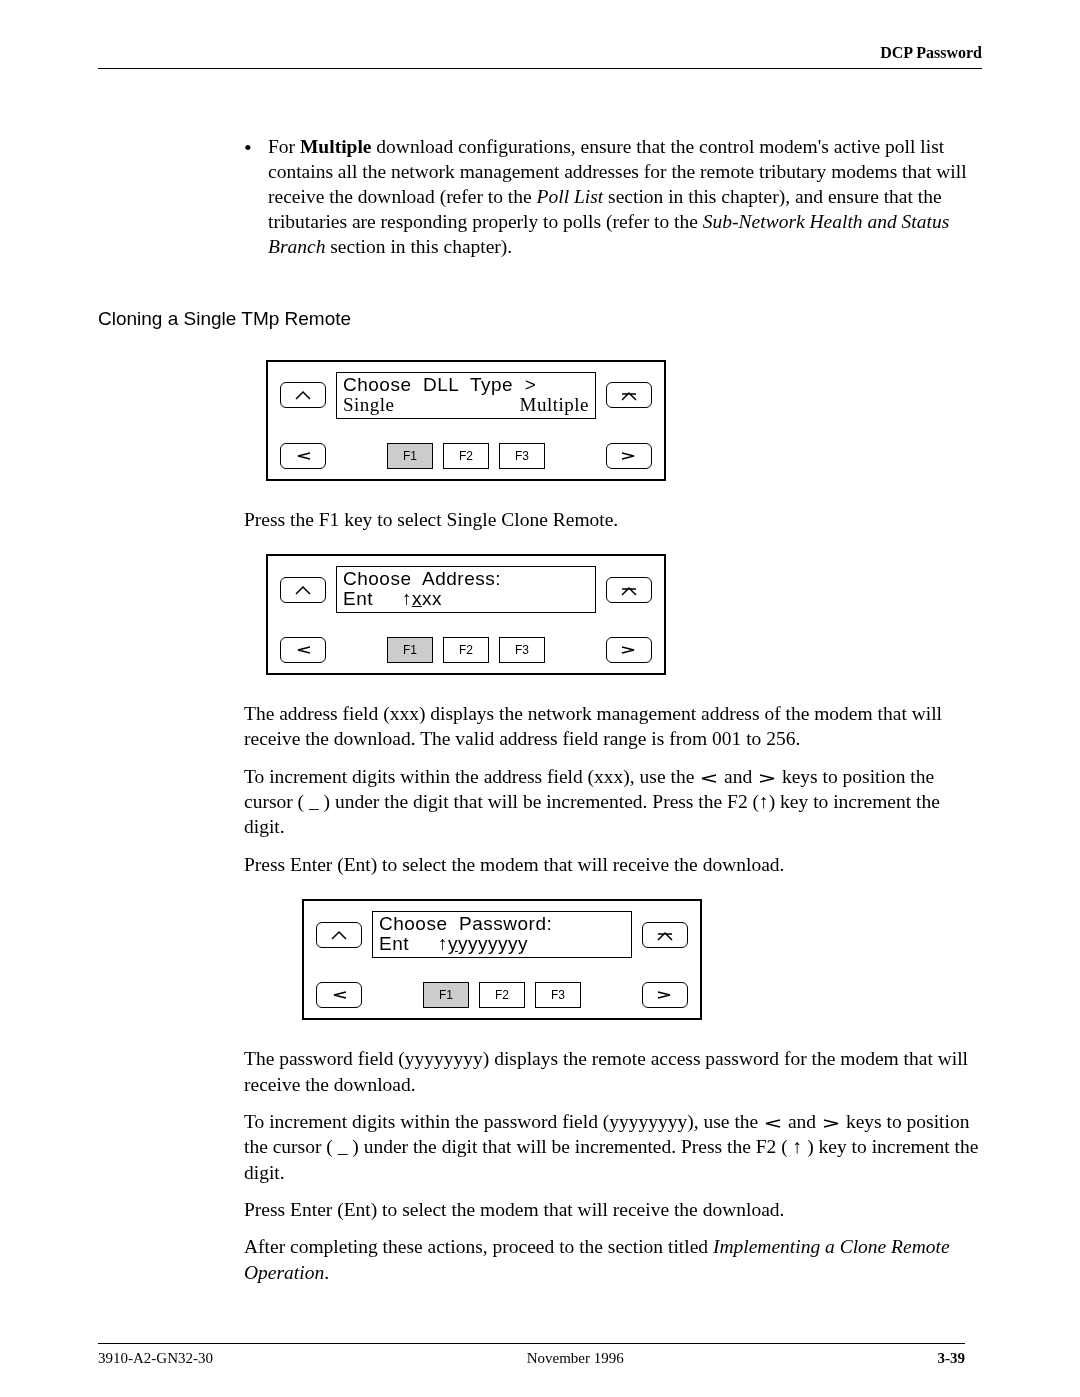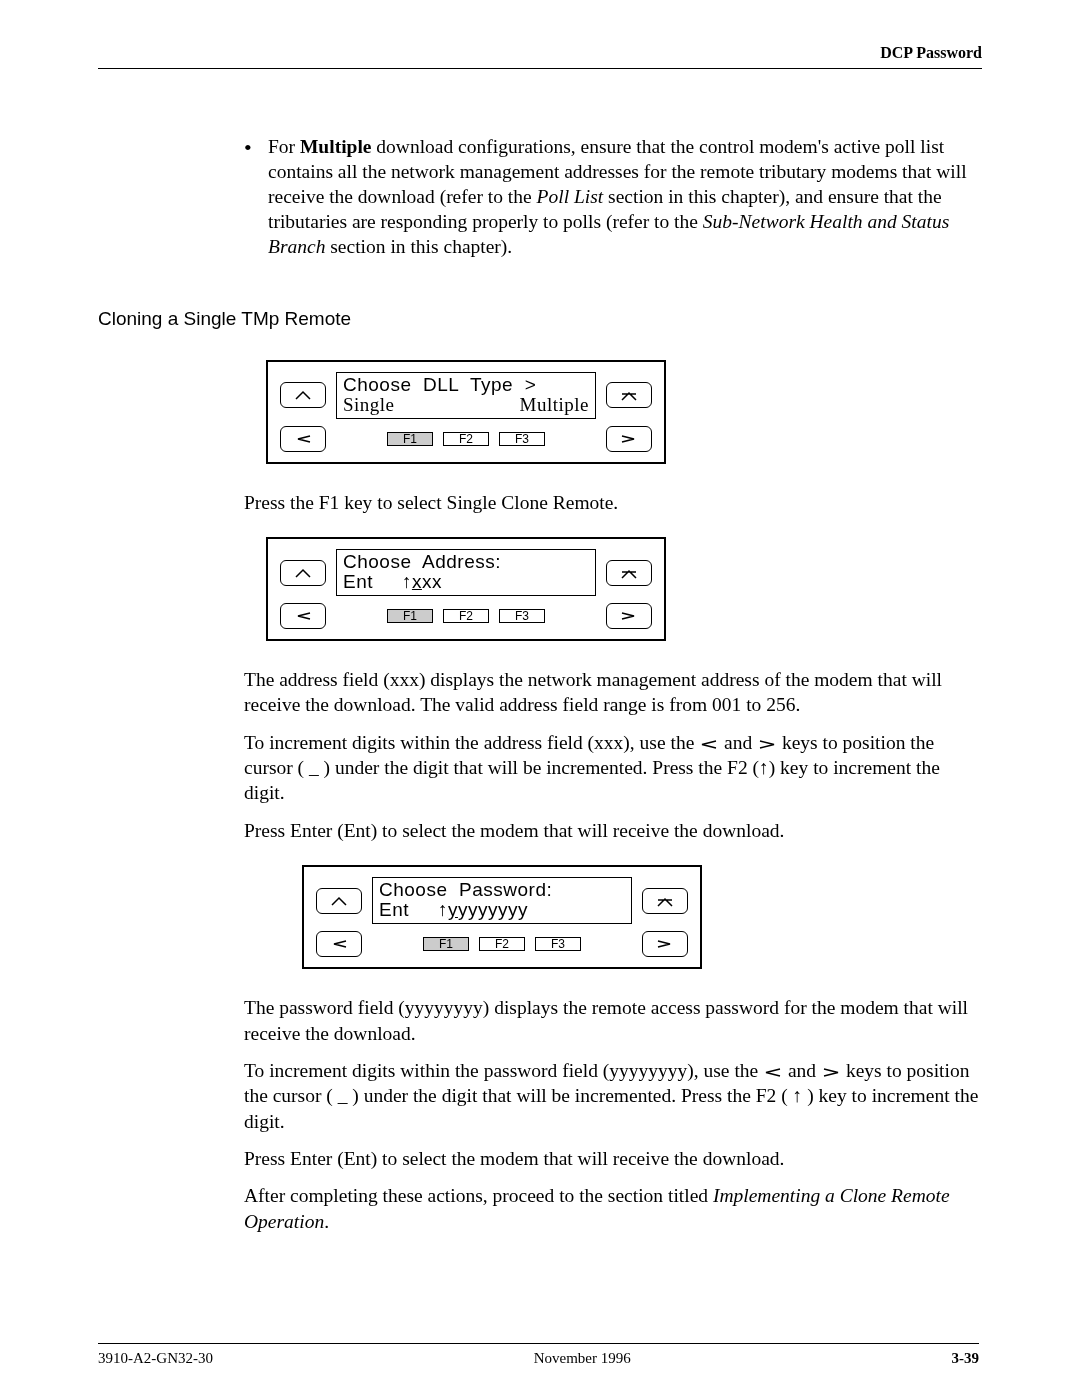--- a/index.html
+++ b/index.html
@@ -67,21 +67,21 @@
     padding: 10px 12px 10px 12px;
     box-sizing: border-box;
     font-family: Arial, Helvetica, sans-serif;
   }
   .top-row, .bottom-row {
     display: flex;
     align-items: center;
     justify-content: space-between;
     gap: 8px;
   }
-  .top-row { margin-bottom: 7px; }
+  .top-row { margin-bottom: 24px; }
   .hw-btn {
     box-sizing: border-box;
     width: 46px;
     height: 26px;
     border: 1.5px solid #000;
     border-radius: 6px;
     display: flex;
     align-items: center;
     justify-content: center;
     font-size: 14px;
@@ -115,33 +115,33 @@
   }
   .fkeys {
     display: flex;
     gap: 10px;
     flex: 1;
     justify-content: center;
   }
   .fkey {
     box-sizing: border-box;
     width: 46px;
-    height: 14px;
+    height: 26px;
     border: 1.5px solid #000;
     display: flex;
     align-items: center;
     justify-content: center;
     font-size: 12px;
     background: #fff;
   }
   .fkey.shaded { background: #ccc; }
   .footer {
     position: absolute;
     left: 98px;
-    right: 101px;
+    right: 115px;
     bottom: 30px;
   }
   .footer .rule2 {
     height: 1px; background: #000; margin-bottom: 6px;
   }
   .footer .frow {
     display: flex;
     justify-content: space-between;
     font-size: 15px;
   }

